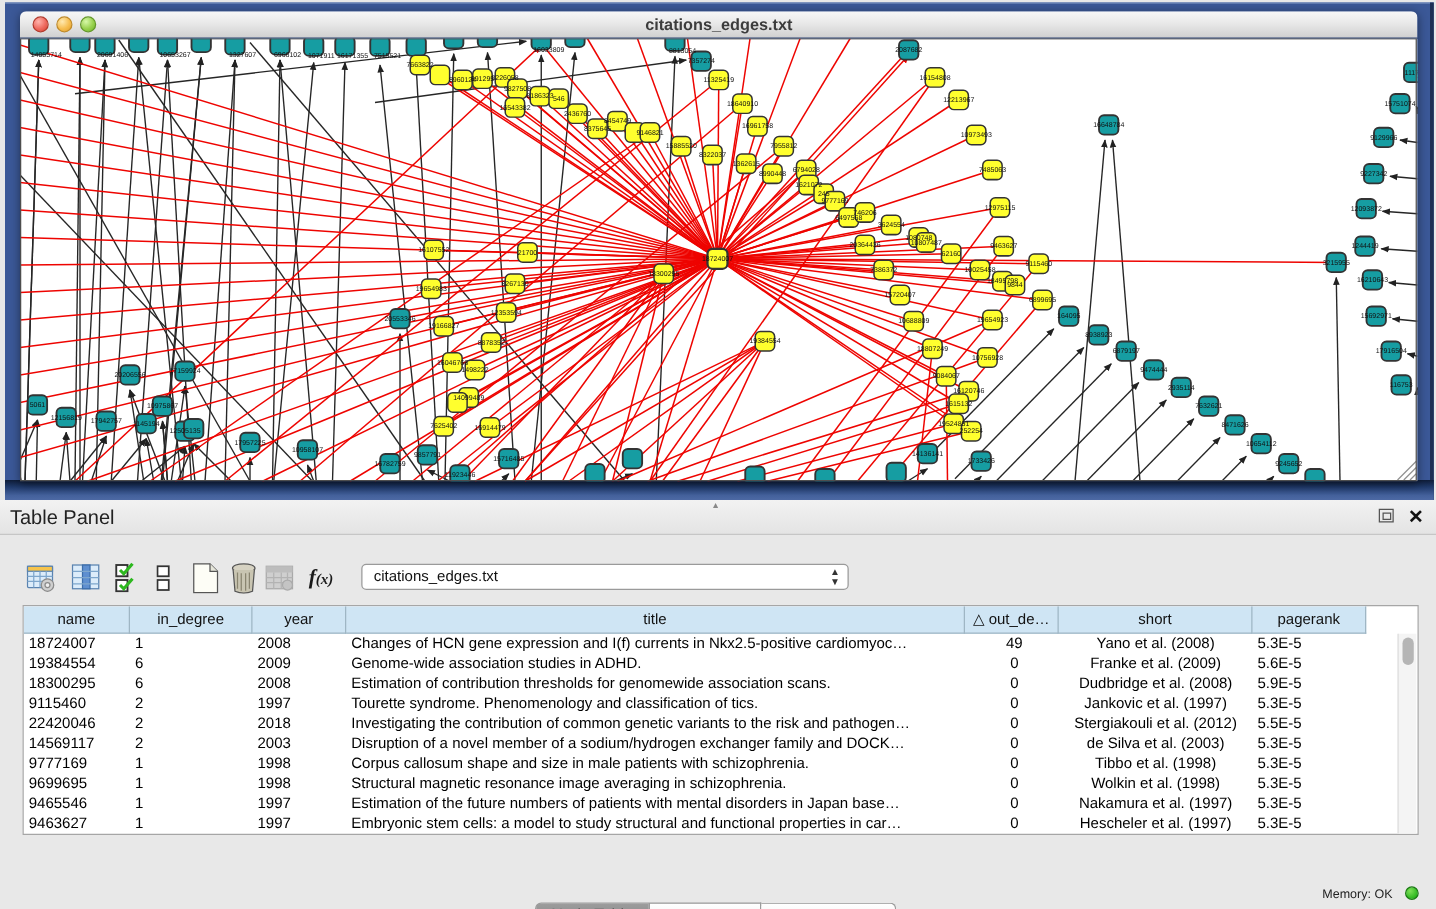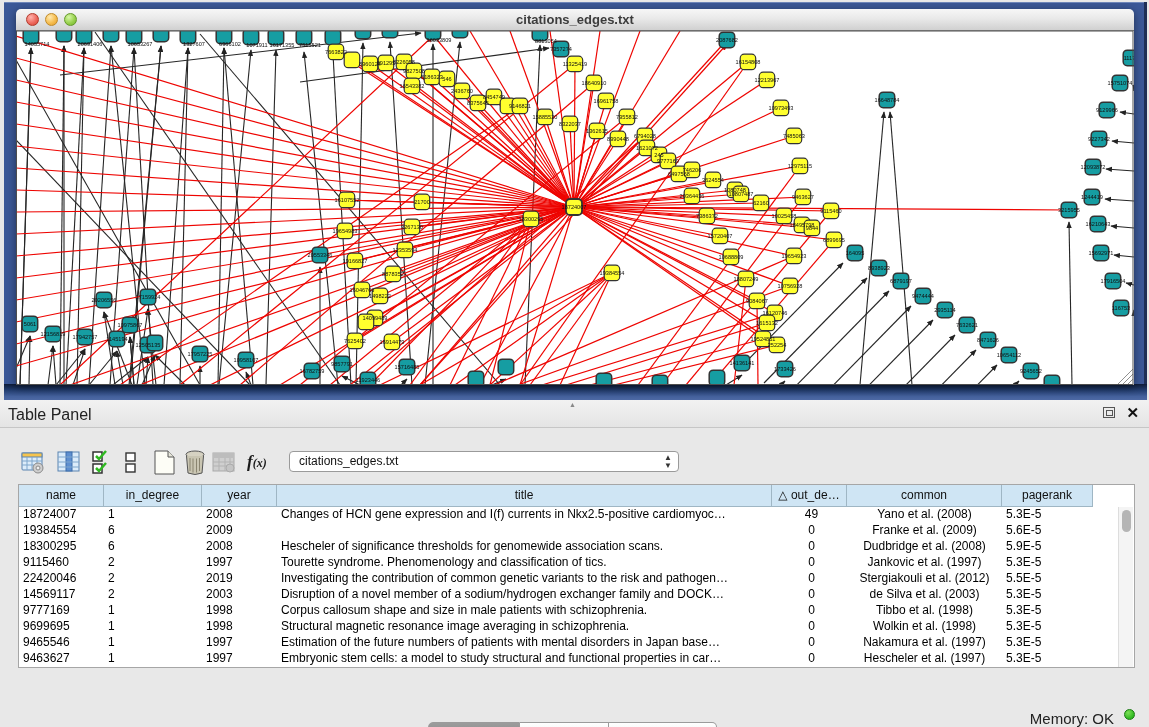--- a/index.html
+++ b/index.html
@@ -51,21 +51,21 @@
 #vsb { position:absolute; right:1px; top:22px; width:15px; height:160px; background:#f4f4f4;
   border-left:1px solid #ddd; }
 #vsb .th { position:absolute; left:3px; top:3px; width:9px; height:22px; background:#b5b5b5; border-radius:5px; }
 #segs { position:absolute; left:410px; top:190px; height:28px; display:flex;margin-top:48px; }
 .seg { height:20px; line-height:19px; font-size:13px; padding:0 12px; border:1px solid #9b9b9b;
   background:linear-gradient(#fff,#ececec); color:#111; border-left:none; }
 .seg.first { border-left:1px solid #9b9b9b; border-radius:5px 0 0 5px; }
 .seg.last { border-radius:0 5px 5px 0;text-decoration:underline; }
 .seg.sel { background:linear-gradient(#9c9c9c,#848484); color:#f4f4f4; text-shadow:0 -1px 0 #555; }
 #status { position:absolute; left:0; top:300px; width:1149px; height:27px; }
-#status .mem { position:absolute; right:35px; top:10px; font-size:15px; color:#222; }
+#status .mem { position:absolute; right:35px; top:10px; font-size:10px; color:#222; }
 #status .led { position:absolute; right:14px; top:9px; width:11px; height:11px; border-radius:50%;
   background:radial-gradient(circle at 35% 30%, #7ee057, #2eb820 70%); border:1px solid #1a7a12; }
 </style></head>
 <body>
 <div id="desk">
   <div id="blue">
       <span class="topline"></span>
     </div>
   <div id="bband"></div>
   <div id="win">
@@ -613,63 +613,64 @@
     <div id="combo">citations_edges.txt<span class="st">▲<br>▼</span></div>
   </div>
   <div id="tblwrap">
     <div id="tbl">
       <div id="hdr">
         <div class="h" style="left:0;width:85px;">name</div>
         <div class="h" style="left:85px;width:98px;">in_degree</div>
         <div class="h" style="left:183px;width:75px;">year</div>
         <div class="h" style="left:258px;width:495px;">title</div>
         <div class="h" style="left:753px;width:75px;">△ out_de…</div>
-        <div class="h" style="left:828px;width:155px;">common</div>
+        <div class="h" style="left:828px;width:155px;">short</div>
         <div class="h" style="left:983px;width:91px;">pagerank</div>
       </div>
       <div id="rows">
           <div class="row">
             <div class="c c0">18724007</div>
             <div class="c c1">1</div>
             <div class="c c2">2008</div>
             <div class="c c3">Changes of HCN gene expression and I(f) currents in Nkx2.5-positive cardiomyoc…</div>
             <div class="c c4">49</div>
             <div class="c c5">Yano et al. (2008)</div>
             <div class="c c6">5.3E-5</div>
           </div>
 <div class="row">
             <div class="c c0">19384554</div>
             <div class="c c1">6</div>
             <div class="c c2">2009</div>
+            <div class="c c3">Genome-wide association studies in ADHD.</div>
             <div class="c c4">0</div>
             <div class="c c5">Franke et al. (2009)</div>
             <div class="c c6">5.6E-5</div>
           </div>
 <div class="row">
             <div class="c c0">18300295</div>
             <div class="c c1">6</div>
             <div class="c c2">2008</div>
-            <div class="c c3">Hescheler of significance thresholds for genomewide association scans.</div>
+            <div class="c c3">Estimation of contribution thresholds for genomewide association scans.</div>
             <div class="c c4">0</div>
             <div class="c c5">Dudbridge et al. (2008)</div>
             <div class="c c6">5.9E-5</div>
           </div>
 <div class="row">
             <div class="c c0">9115460</div>
             <div class="c c1">2</div>
             <div class="c c2">1997</div>
             <div class="c c3">Tourette syndrome. Phenomenology and classification of tics.</div>
             <div class="c c4">0</div>
             <div class="c c5">Jankovic et al. (1997)</div>
             <div class="c c6">5.3E-5</div>
           </div>
 <div class="row">
             <div class="c c0">22420046</div>
             <div class="c c1">2</div>
-            <div class="c c2">2019</div>
+            <div class="c c2">2018</div>
             <div class="c c3">Investigating the contribution of common genetic variants to the risk and pathogen…</div>
             <div class="c c4">0</div>
             <div class="c c5">Stergiakouli et al. (2012)</div>
             <div class="c c6">5.5E-5</div>
           </div>
 <div class="row">
             <div class="c c0">14569117</div>
             <div class="c c1">2</div>
             <div class="c c2">2003</div>
             <div class="c c3">Disruption of a novel member of a sodium/hydrogen exchanger family and DOCK…</div>

